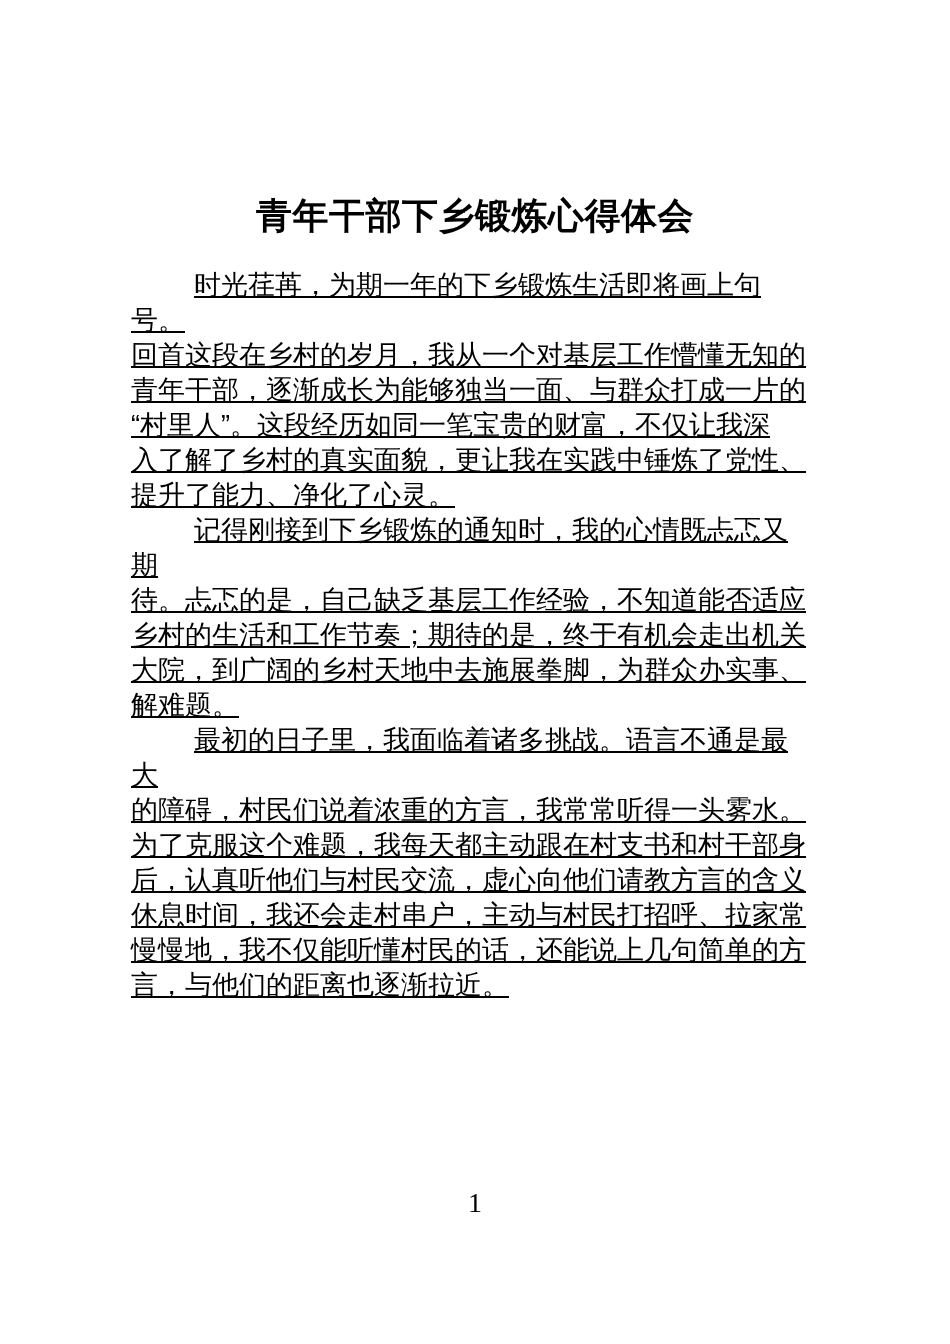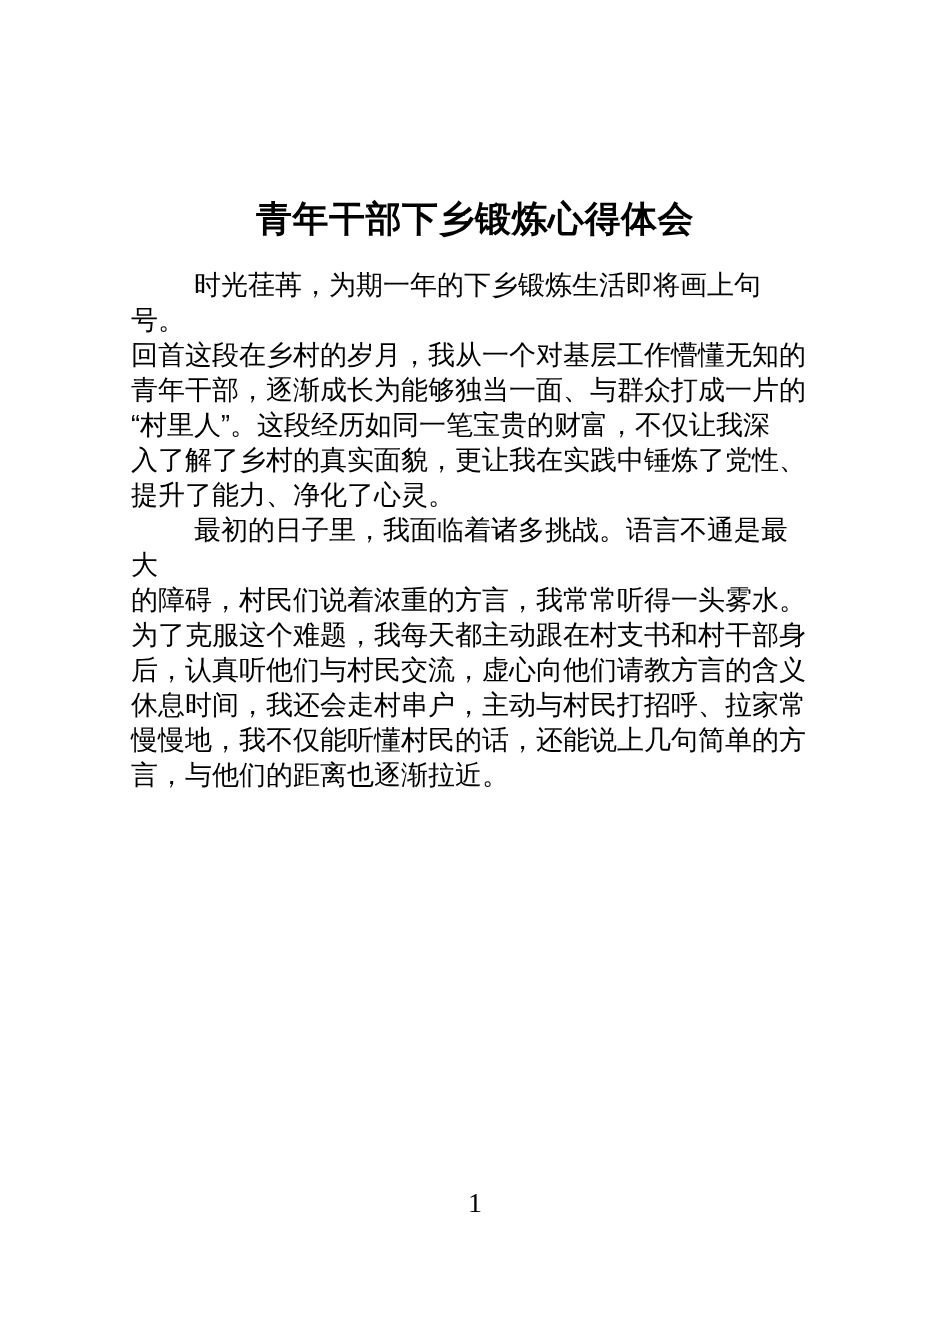--- a/index.html
+++ b/index.html
@@ -23,36 +23,37 @@
   .doc-title {
     position: absolute;
     top: 174px;
     left: 0;
     width: 950px;
     text-align: center;
     font-size: 36px;
     line-height: 42px;
     font-weight: 700;
     letter-spacing: 0.5px;
-    font-family: Liberation Sans, sans-serif;
+    font-family: Liberation Mono, monospace;
   }
   .body-text {
     position: absolute;
     left: 131px;
     top: 268px;
     width: 680px;
     font-size: 27px;
     line-height: 35px;
     font-family: "Liberation Sans", sans-serif;
   }
   .para {
     margin: 0;
     white-space: pre-line;      
     text-indent: 63px;          
     word-break: break-all;
+    text-decoration: underline;
   }
   .page-number {
     position: absolute;
     top: 1186px;
     left: 0;
     width: 950px;
     text-align: center;
     font-size: 28px;
     line-height: 34px;
     font-family: "Liberation Serif", serif;
@@ -66,20 +67,25 @@
 
   <h1 class="doc-title">青年干部下乡锻炼心得体会</h1>
 
   <div class="body-text">
     <p class="para">时光荏苒，为期一年的下乡锻炼生活即将画上句号。
 回首这段在乡村的岁月，我从一个对基层工作懵懂无知的
 青年干部，逐渐成长为能够独当一面、与群众打成一片的
 “村里人”。这段经历如同一笔宝贵的财富，不仅让我深
 入了解了乡村的真实面貌，更让我在实践中锤炼了党性、
 提升了能力、净化了心灵。</p>
+    <p class="para">记得刚接到下乡锻炼的通知时，我的心情既忐忑又期
+待。忐忑的是，自己缺乏基层工作经验，不知道能否适应
+乡村的生活和工作节奏；期待的是，终于有机会走出机关
+大院，到广阔的乡村天地中去施展拳脚，为群众办实事、
+解难题。</p>
     <p class="para">最初的日子里，我面临着诸多挑战。语言不通是最大
 的障碍，村民们说着浓重的方言，我常常听得一头雾水。
 为了克服这个难题，我每天都主动跟在村支书和村干部身
 后，认真听他们与村民交流，虚心向他们请教方言的含义
 休息时间，我还会走村串户，主动与村民打招呼、拉家常
 慢慢地，我不仅能听懂村民的话，还能说上几句简单的方
 言，与他们的距离也逐渐拉近。</p>
   </div>
 
   <div class="page-number">1</div>

